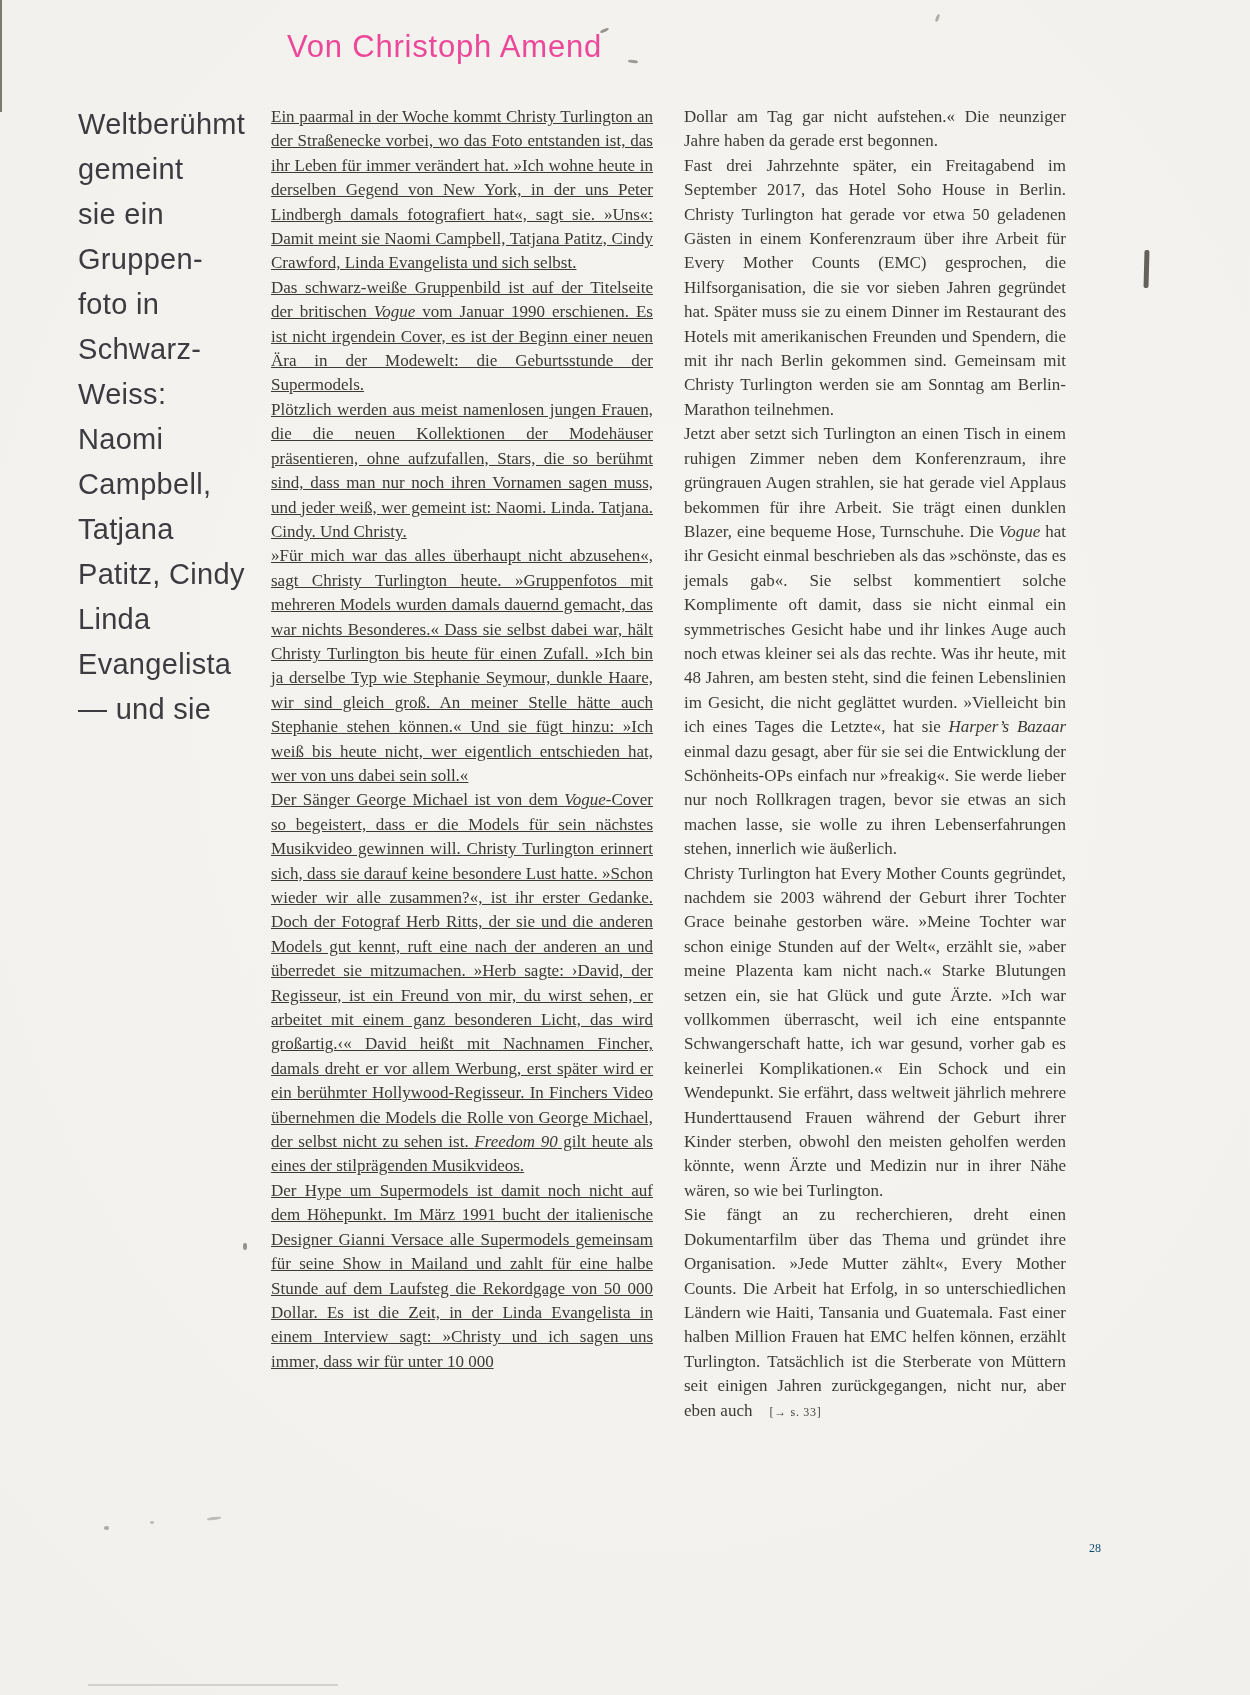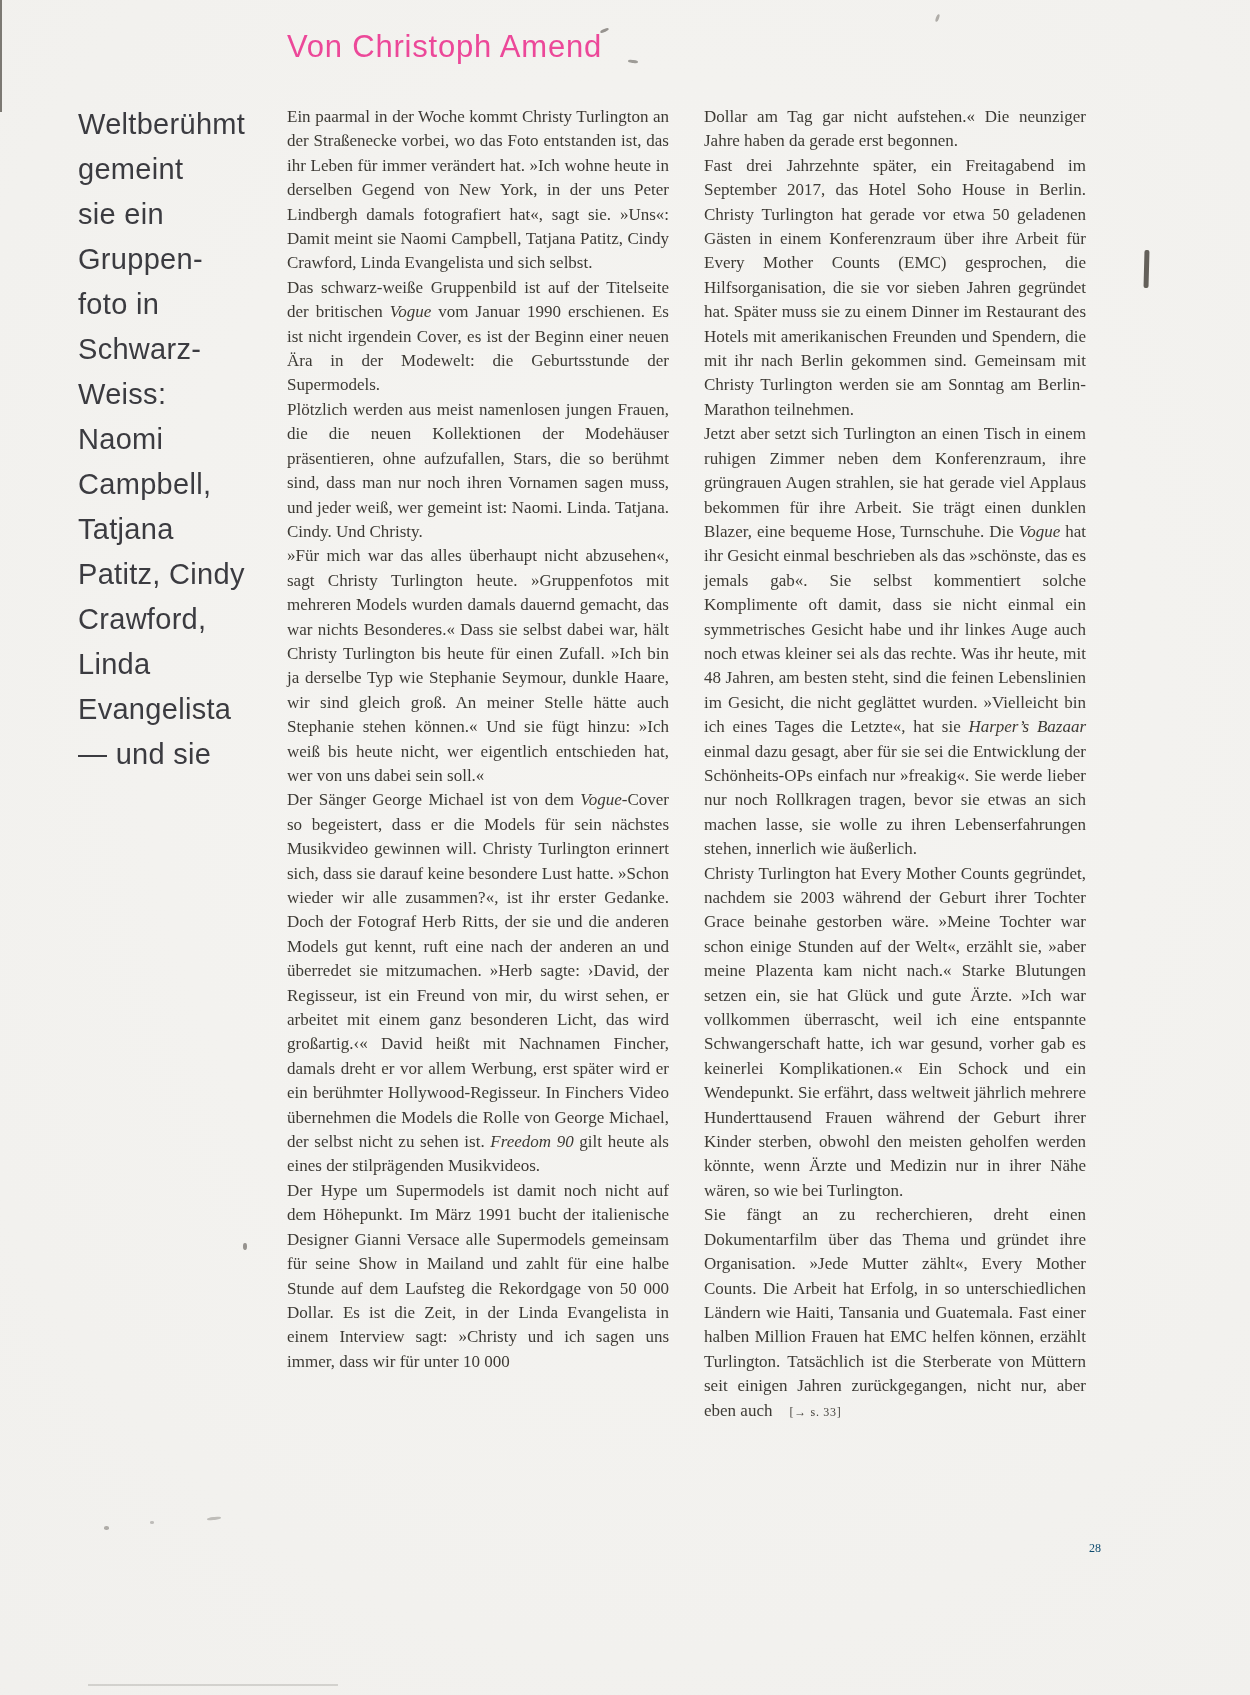--- a/index.html
+++ b/index.html
@@ -25,22 +25,22 @@
     font-size: 29px; font-weight: 400; color: #3b3b40;
   }
   .pq-line { height: 45px; line-height: 45px; white-space: nowrap; letter-spacing: 0.3px; }
 
   .col {
     position: absolute; top: 105px; width: 382px;
     font-size: 17px; line-height: 24.4px; color: #3d3a34;
     text-align: justify;
     hyphens: auto; -webkit-hyphens: auto;
   }
-  .col1 { left: 287px; }
-  .col2 { left: 704px; }
+  .col1 { left: 271px; text-decoration: underline; }
+  .col2 { left: 684px; }
   .col p { margin: 0; }
   .it { font-style: italic; }
   .marker {
     font-size: 12px; letter-spacing: 0.7px; white-space: nowrap;
     padding-left: 17px; color: #45423c; font-style: normal;
   }
 
   .pagenum {
     position: absolute; left: 1089px; top: 1541px;
     font-size: 12px; color: #0c4a6e;
@@ -61,21 +61,20 @@
     <div class="pq-line">gemeint</div>
     <div class="pq-line">sie ein</div>
     <div class="pq-line">Gruppen-</div>
     <div class="pq-line">foto in</div>
     <div class="pq-line">Schwarz-</div>
     <div class="pq-line">Weiss:</div>
     <div class="pq-line">Naomi</div>
     <div class="pq-line">Campbell,</div>
     <div class="pq-line">Tatjana</div>
     <div class="pq-line">Patitz, Cindy</div>
-    <div class="pq-line">Crawford,</div>
     <div class="pq-line">Linda</div>
     <div class="pq-line">Evangelista</div>
     <div class="pq-line">— und sie</div>
   </div>
 
   <div class="col col1">
     <p><span>Ein paarmal in der Woche kommt Christy Turlington an der Straßenecke vorbei, wo das Foto entstanden ist, das ihr Leben für immer verändert hat. »Ich wohne heute in derselben Gegend von New York, in der uns Peter Lindbergh damals fotografiert hat«, sagt sie. »Uns«: Damit meint sie Naomi Campbell, Tatjana Patitz, Cindy Crawford, Linda Evangelista und sich selbst.</span></p>
     <p><span>Das schwarz-weiße Gruppenbild ist auf der Titelseite der britischen </span><span class="it">Vogue</span><span> vom Januar 1990 erschienen. Es ist nicht irgendein Cover, es ist der Beginn einer neuen Ära in der Modewelt: die Geburtsstunde der Supermodels.</span></p>
     <p><span>Plötzlich werden aus meist namenlosen jungen Frauen, die die neuen Kollektionen der Modehäuser präsentieren, ohne aufzufallen, Stars, die so berühmt sind, dass man nur noch ihren Vornamen sagen muss, und jeder weiß, wer gemeint ist: Naomi. Linda. Tatjana. Cindy. Und Christy.</span></p>
     <p><span>»Für mich war das alles überhaupt nicht abzusehen«, sagt Christy Turlington heute. »Gruppenfotos mit mehreren Models wurden damals dauernd gemacht, das war nichts Besonderes.« Dass sie selbst dabei war, hält Christy Turlington bis heute für einen Zufall. »Ich bin ja derselbe Typ wie Stephanie Seymour, dunkle Haare, wir sind gleich groß. An meiner Stelle hätte auch Stephanie stehen können.« Und sie fügt hinzu: »Ich weiß bis heute nicht, wer eigentlich entschieden hat, wer von uns dabei sein soll.«</span></p>

